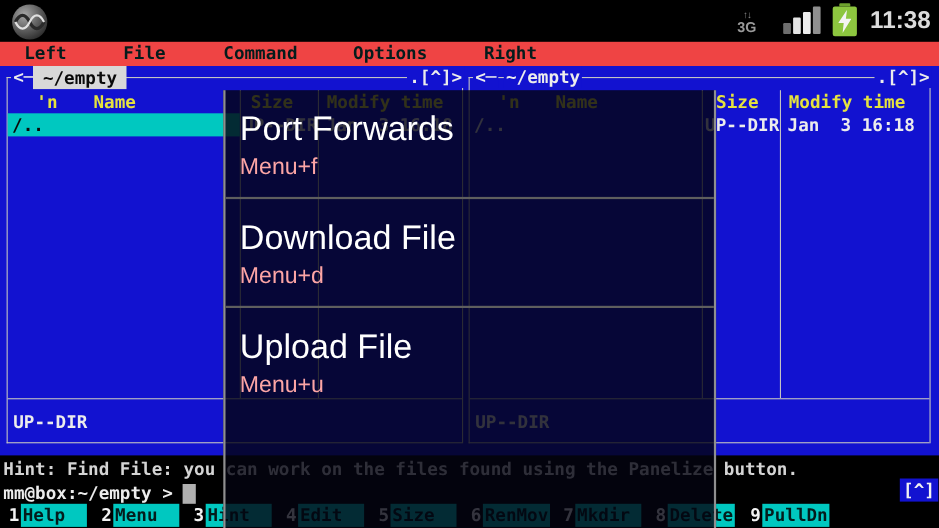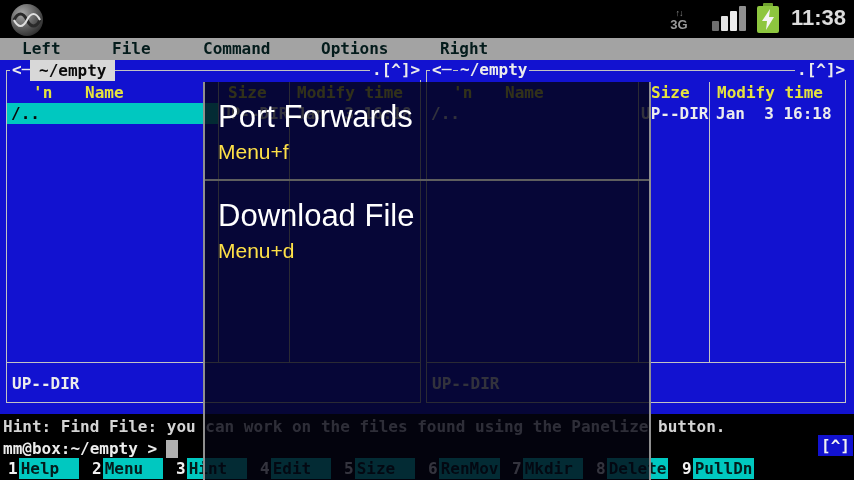--- a/index.html
+++ b/index.html
@@ -52,21 +52,21 @@
     line-height:21px; min-width:60px; padding:0 2px; height:21px; }
 
   
   #ctxmenu { left:203px; top:82px; width:448px; height:398px;
     background:rgba(4,4,16,0.80);
     border-left:2px solid #8f8f8f; border-right:2px solid #8f8f8f; }
   .ctx-item { position:relative; height:99px; border-bottom:2px solid #5e5e5e;
     padding-left:13px; font-family:"Liberation Sans", sans-serif; }
   .ctx-item:last-child { border-bottom:none; }
   .ctx-label { position:absolute; top:17px; font-size:31px; color:#ffffff; }
-  .ctx-shortcut { position:absolute; top:58px; font-size:21px; color:#fde047; }
+  .ctx-shortcut { position:absolute; top:58px; font-size:21px; color:#fca5a5; }
 </style>
 </head>
 <body>
 
 <div id="screen" style="--blue:#1212d0; --cyan:#00c8c0;">
 
   <div id="statusbar" class="abs">
     <svg class="abs" style="left:10px;top:3px;" width="34" height="34" viewBox="0 0 34 34">
       <defs>
         <radialGradient id="sph" cx="35%" cy="30%" r="75%">
@@ -94,21 +94,21 @@
 
     <div class="abs battery" style="left:757px;top:6px;">
       <svg class="bolt" width="12" height="21" viewBox="0 0 12 21">
         <polygon points="8,0 0,12 5,12 4,21 12,8 7,8" fill="#f4f4f4"></polygon>
       </svg>
     </div>
 
     <div class="abs sb-time" style="left:791px;top:5px;">11:38</div>
   </div>
 
-  <div id="menubar" class="abs" style="background:#a3a3a3;padding-left:40px;">
+  <div id="menubar" class="abs" style="background:#ef4444;padding-left:40px;">
     <span class="mbar-item" style="left:22px;">Left</span>
     <span class="mbar-item" style="left:112px;">File</span>
     <span class="mbar-item" style="left:203px;">Command</span>
     <span class="mbar-item" style="left:321px;">Options</span>
     <span class="mbar-item" style="left:440px;">Right</span>
   </div>
 
   <div id="mcblue" class="abs" style="background:var(--blue);">
 
     <div class="abs hline" style="left:6px;top:10px;width:414px;"></div>
@@ -207,15 +207,19 @@
 
   <div id="ctxmenu" class="abs">
     <div class="ctx-item">
       <div class="ctx-label">Port Forwards</div>
       <div class="ctx-shortcut">Menu+f</div>
     </div>
     <div class="ctx-item">
       <div class="ctx-label">Download File</div>
       <div class="ctx-shortcut">Menu+d</div>
     </div>
+    <div class="ctx-item">
+      <div class="ctx-label">Upload File</div>
+      <div class="ctx-shortcut">Menu+u</div>
+    </div>
   </div>
 
 </div>
 
 </body></html>

